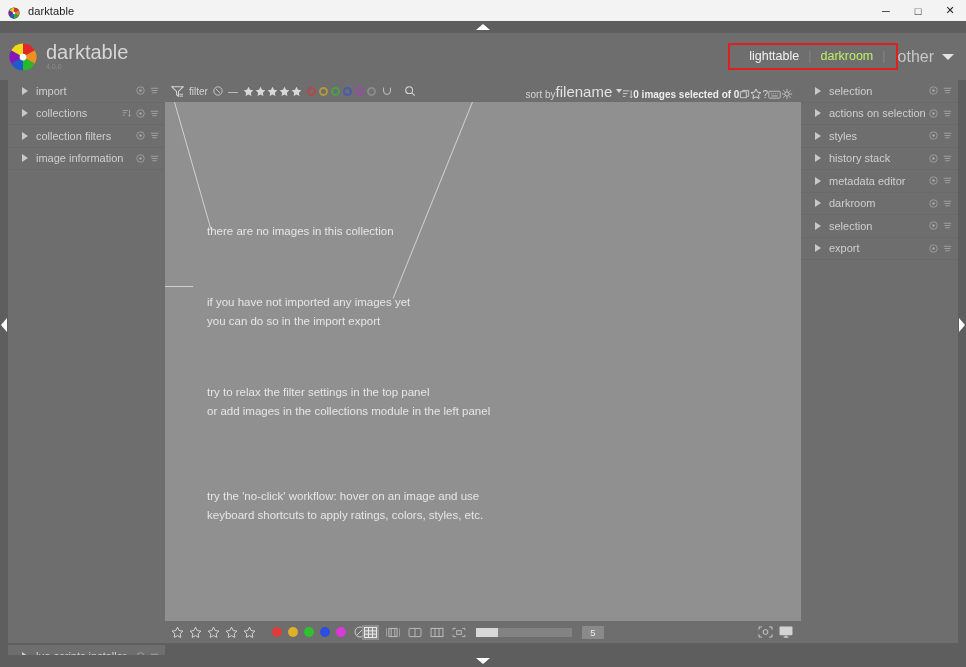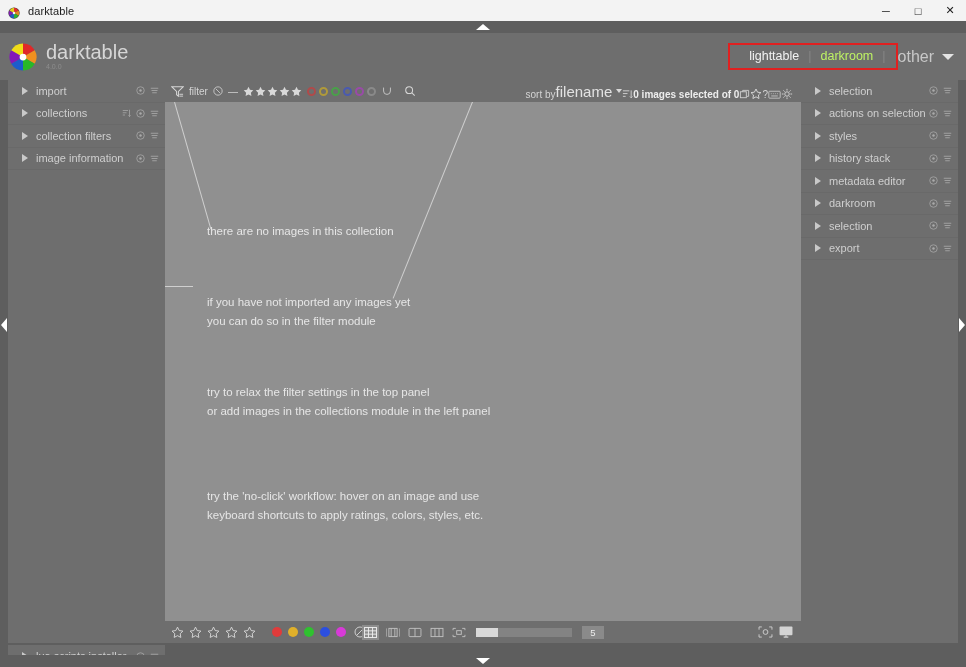--- a/index.html
+++ b/index.html
@@ -508,21 +508,21 @@
       </div>
 
       <div class="canvas">
         <div class="leader" style="left:10px; top:0px; width:132px; height:1px; transform: rotate(74deg);"></div>
         <div class="leader" style="left:308px; top:0px; width:212px; height:1px; transform: rotate(112deg);"></div>
         <div class="leader" style="left:0px; top:184px; width:28px; height:1px;"></div>
 
         <div class="msg">
           <div class="msg-blk">there are no images in this collection</div>
           <div class="msg-blk">if you have not imported any images yet
-you can do so in the filter module</div>
+you can do so in the import export</div>
           <div class="msg-blk">try to relax the filter settings in the top panel
 or add images in the collections module in the left panel</div>
           <div class="msg-blk" style="margin-top:14px">try the 'no-click' workflow: hover on an image and use
 keyboard shortcuts to apply ratings, colors, styles, etc.</div>
         </div>
       </div>
 
       <div class="bottombar">
         <span class="stars-bottom">
           <svg width="13" height="13" viewBox="0 0 14 14">

